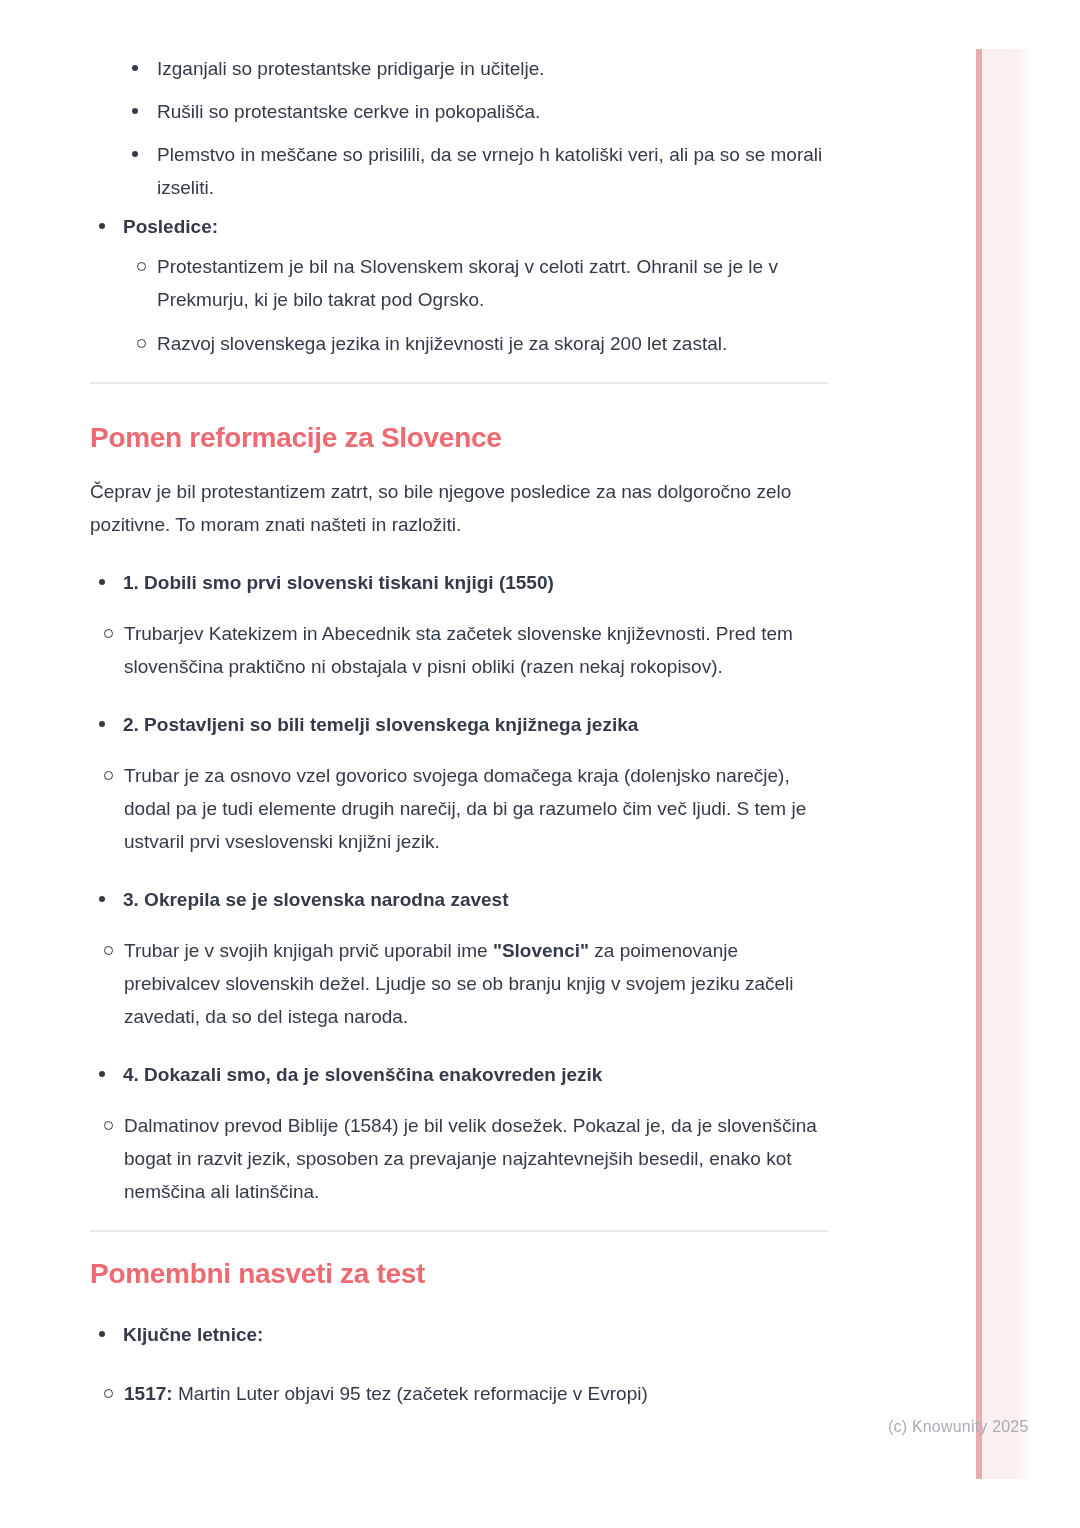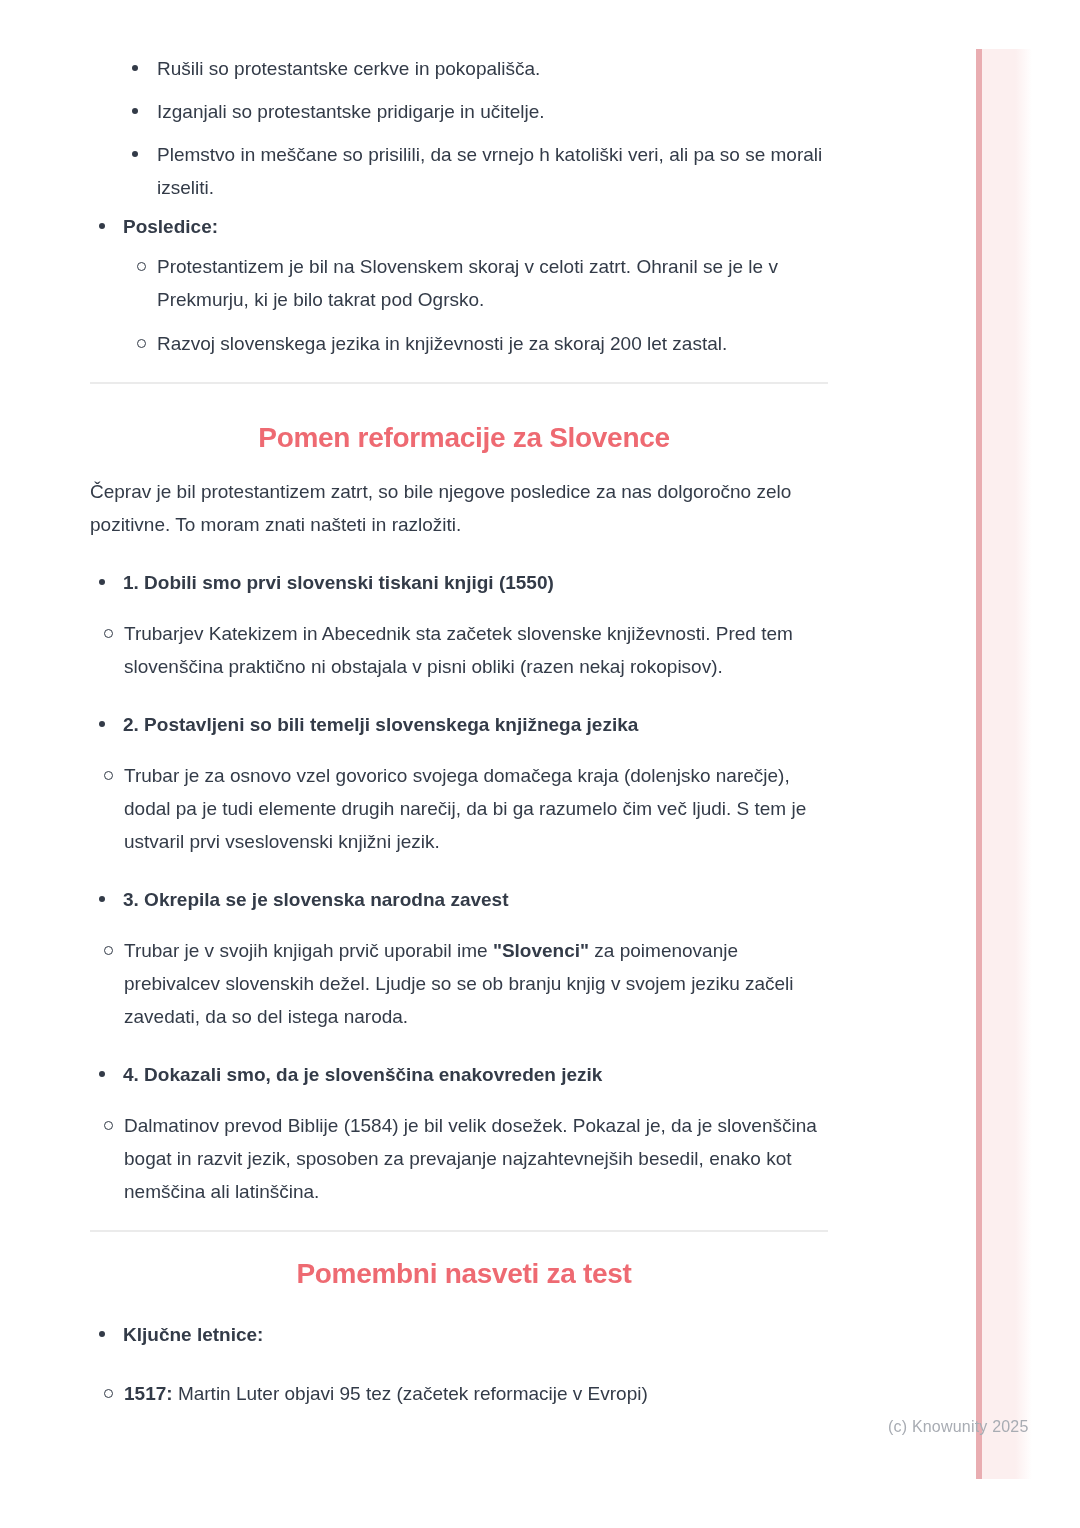--- a/index.html
+++ b/index.html
@@ -39,21 +39,21 @@
   .dot{position:absolute;top:13px;width:6px;height:6px;border-radius:50%;background:var(--text);}
   .ring{position:absolute;top:12px;width:9px;height:9px;box-sizing:border-box;
         border:1.5px solid var(--text);border-radius:50%;background:transparent;}
   
   .top-list .b-disc + .b-disc{margin-top:10px;}
   .posledice{margin-top:6px;}
   .posledice .circ{margin-top:7px;}
   .circ li + li{margin-top:11px;}
   .divider{border:0;border-top:2px solid var(--divider);width:738px;margin:22px 0 0 0;}
   h2{font-size:28px;line-height:36px;font-weight:800;letter-spacing:-.3px;
-     color:var(--accent);margin:36px 0 0 0;text-align:center;}
+     color:var(--accent);margin:36px 0 0 0;}
   h2.second{margin-top:24px;}
   .intro{margin:19px 0 0 0;width:745px;}
   .point{margin-top:25px;}
   .point .detail{margin-top:18px;}
   .keylabel{margin-top:26px;}
   .dates{margin-top:26px;}
 </style>
 </head>
 <body>
 
@@ -63,25 +63,25 @@
     <div class="side-stripe"></div>
   </div>
 
   <div class="watermark">(c) Knowunity 2025</div>
 
   <main class="content">
 
     <ul class="list top-list">
       <li class="b-disc">
         <span class="dot"></span>
-        <span class="txt">Rušili so protestantske cerkve in pokopališča.</span>
+        <span class="txt">Izganjali so protestantske pridigarje in učitelje.</span>
       </li>
       <li class="b-disc">
         <span class="dot"></span>
-        <span class="txt">Izganjali so protestantske pridigarje in učitelje.</span>
+        <span class="txt">Rušili so protestantske cerkve in pokopališča.</span>
       </li>
       <li class="b-disc">
         <span class="dot"></span>
         <span class="txt">Plemstvo in meščane so prisilili, da se vrnejo h katoliški veri, ali pa so se morali izseliti.</span>
       </li>
     </ul>
 
     <ul class="list posledice">
       <li class="b-l1">
         <span class="dot"></span>

